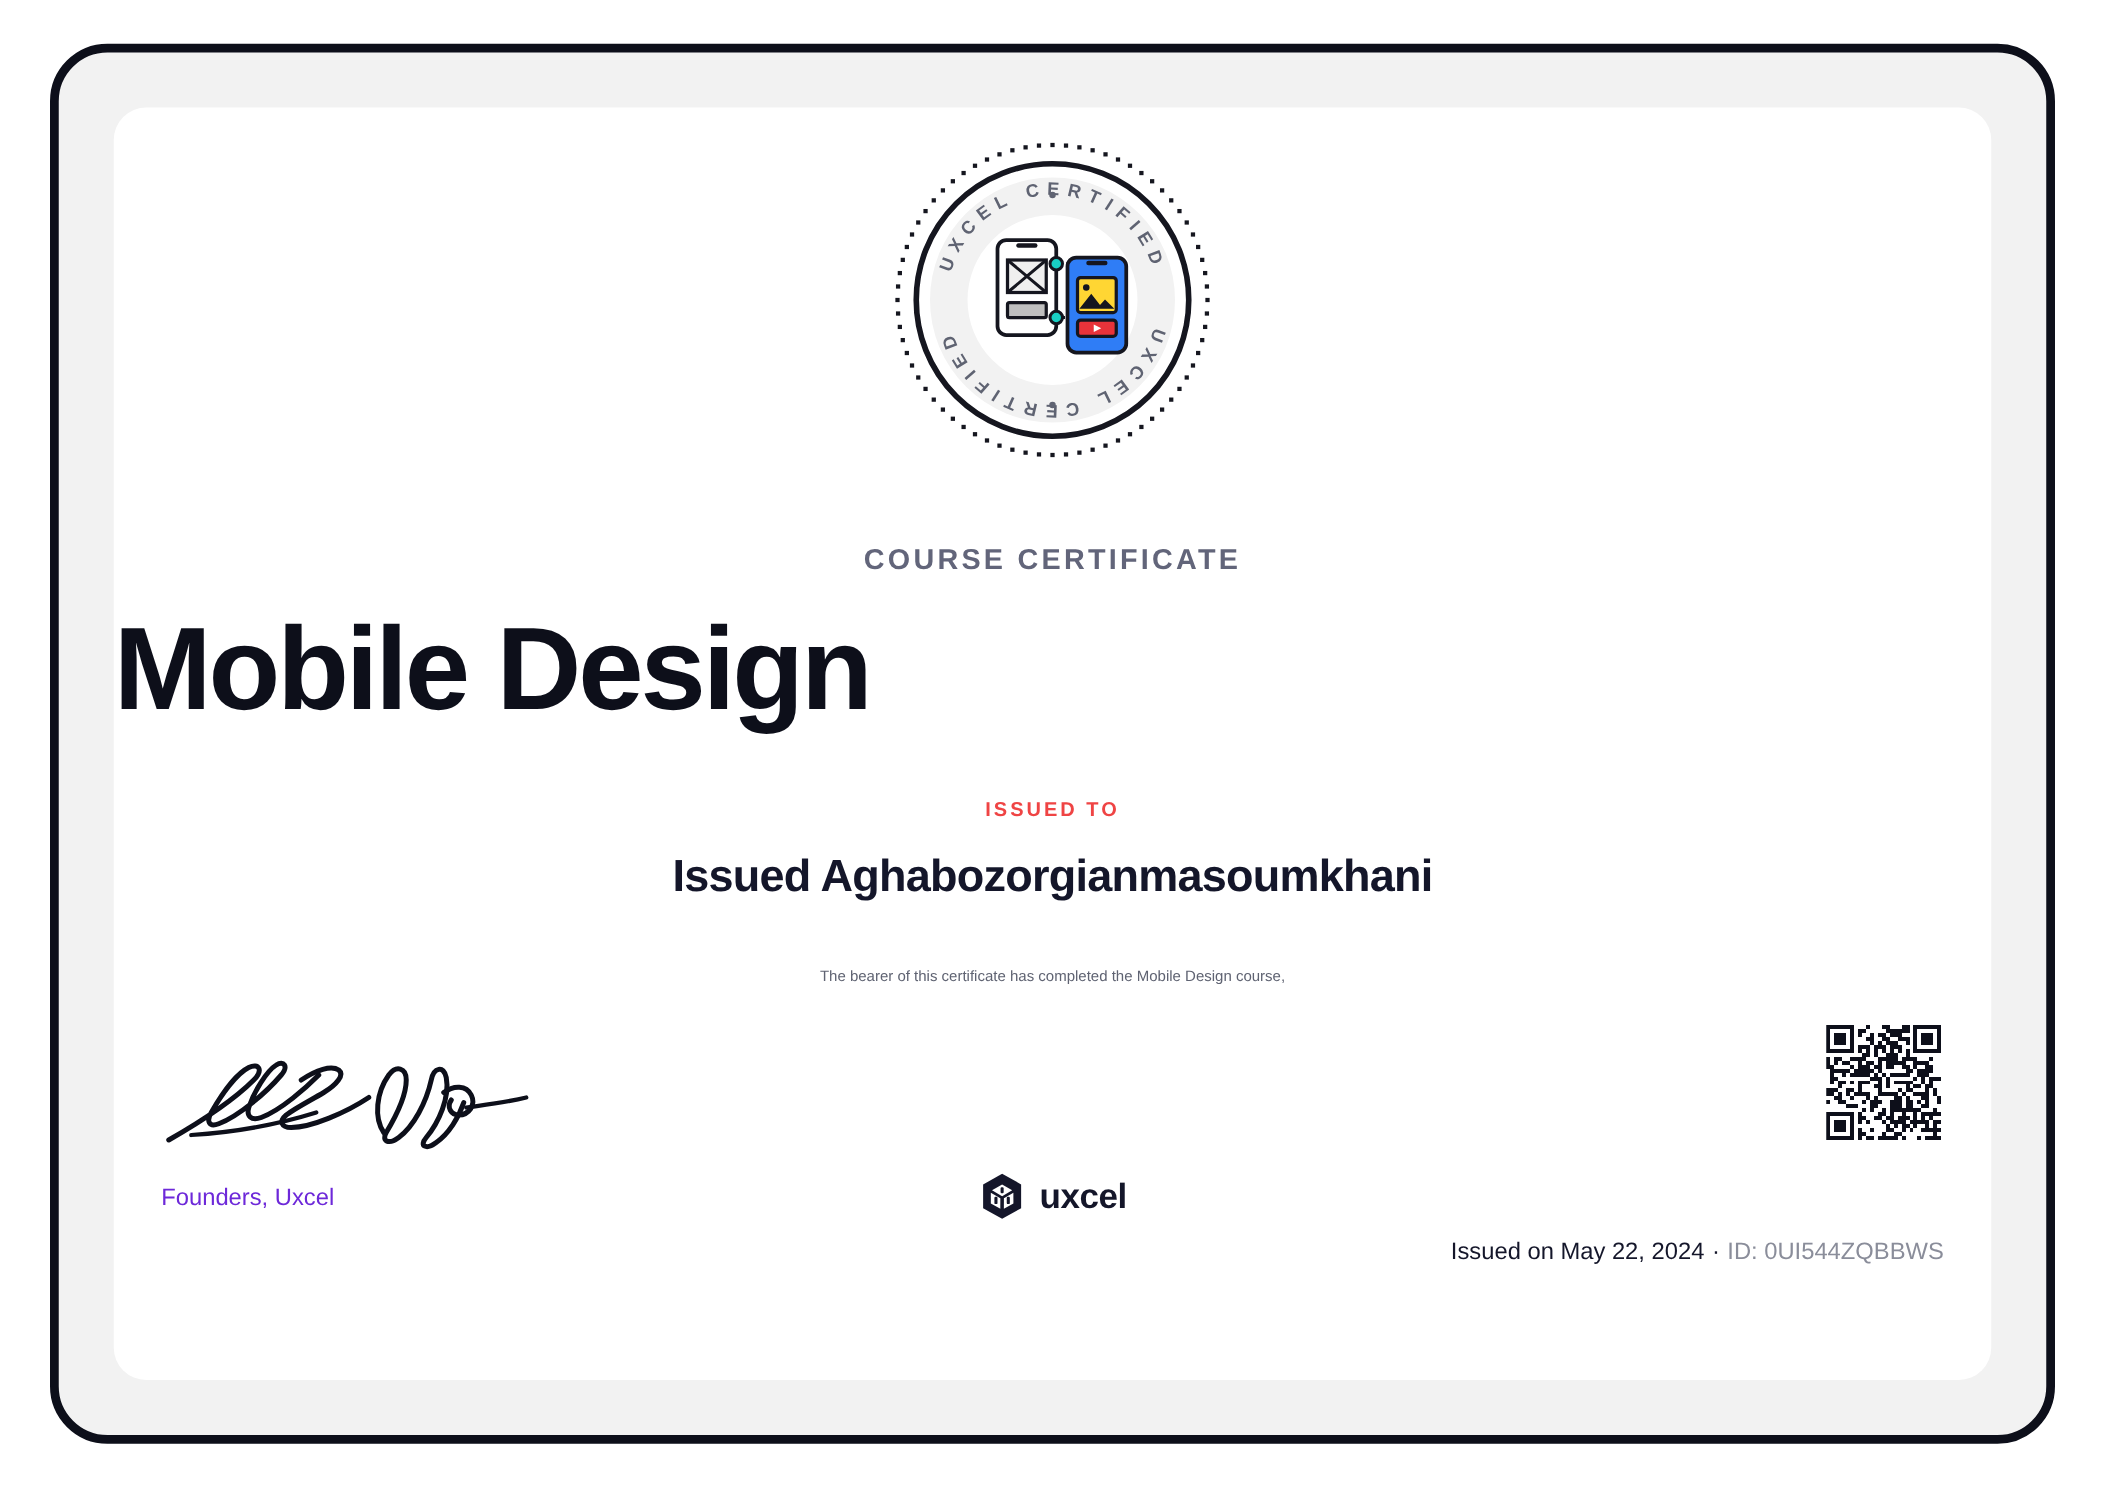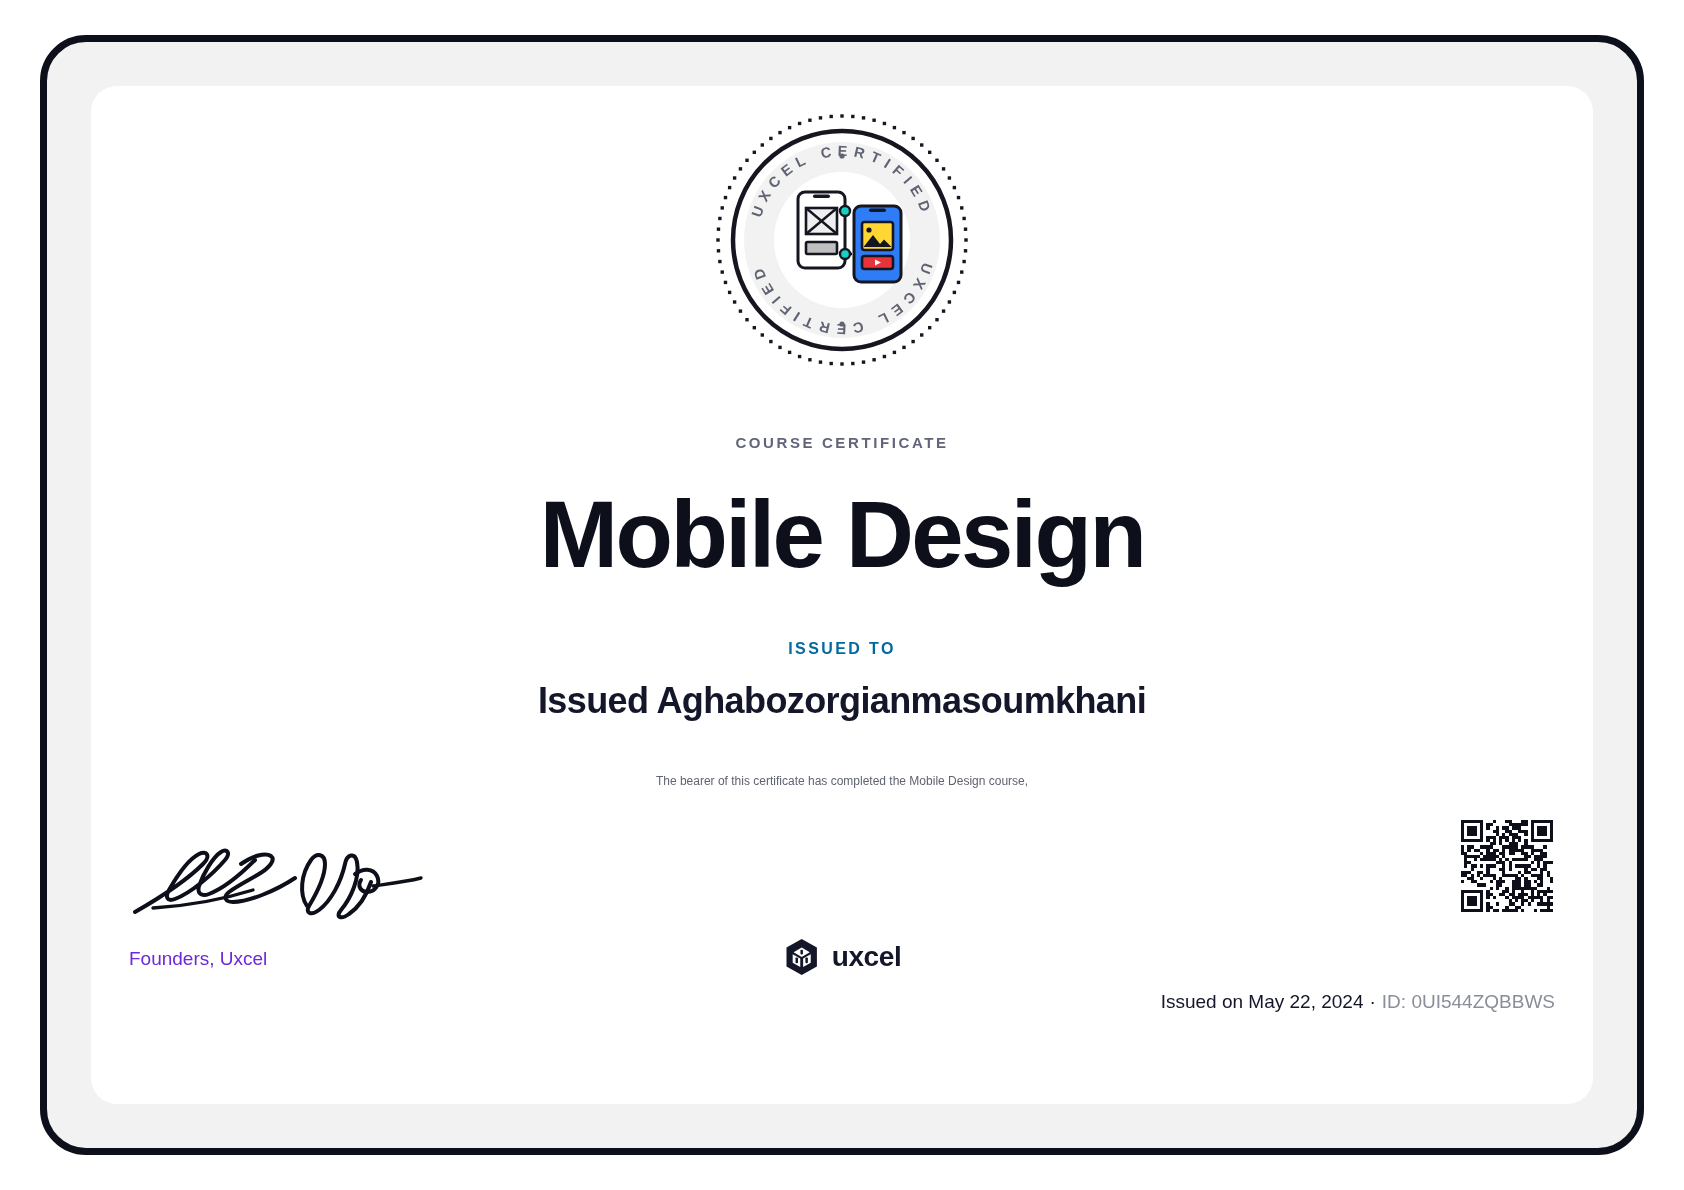--- a/index.html
+++ b/index.html
@@ -52,47 +52,46 @@
     height: 272px;
   }
   .seal-svg { display: block; width: 272px; height: 272px; }
 
   
   .kicker {
     position: absolute;
     left: 0; right: 0;
     top: 348px;
     text-align: center;
-    font-size: 15px;
+    font-size: 23px;
     font-weight: bold;
     letter-spacing: 2.6px;
     color: #62657a;
   }
 
   .course-title {
     position: absolute;
     left: 0; right: 0;
     top: 400px;
-    text-align: center;
     font-size: 94px;
     line-height: 1.05;
     font-weight: bold;
     letter-spacing: -2.5px;
     color: #0d0f1a;
   }
 
   .issued-to-label {
     position: absolute;
     left: 0; right: 0;
     top: 554px;
     text-align: center;
     font-size: 16px;
     font-weight: bold;
     letter-spacing: 2.4px;
-    color: #0369a1;
+    color: #ef4444;
   }
 
   .recipient-name {
     position: absolute;
     left: 0; right: 0;
     top: 594px;
     text-align: center;
     font-size: 36px;
     font-weight: bold;
     letter-spacing: -0.6px;

